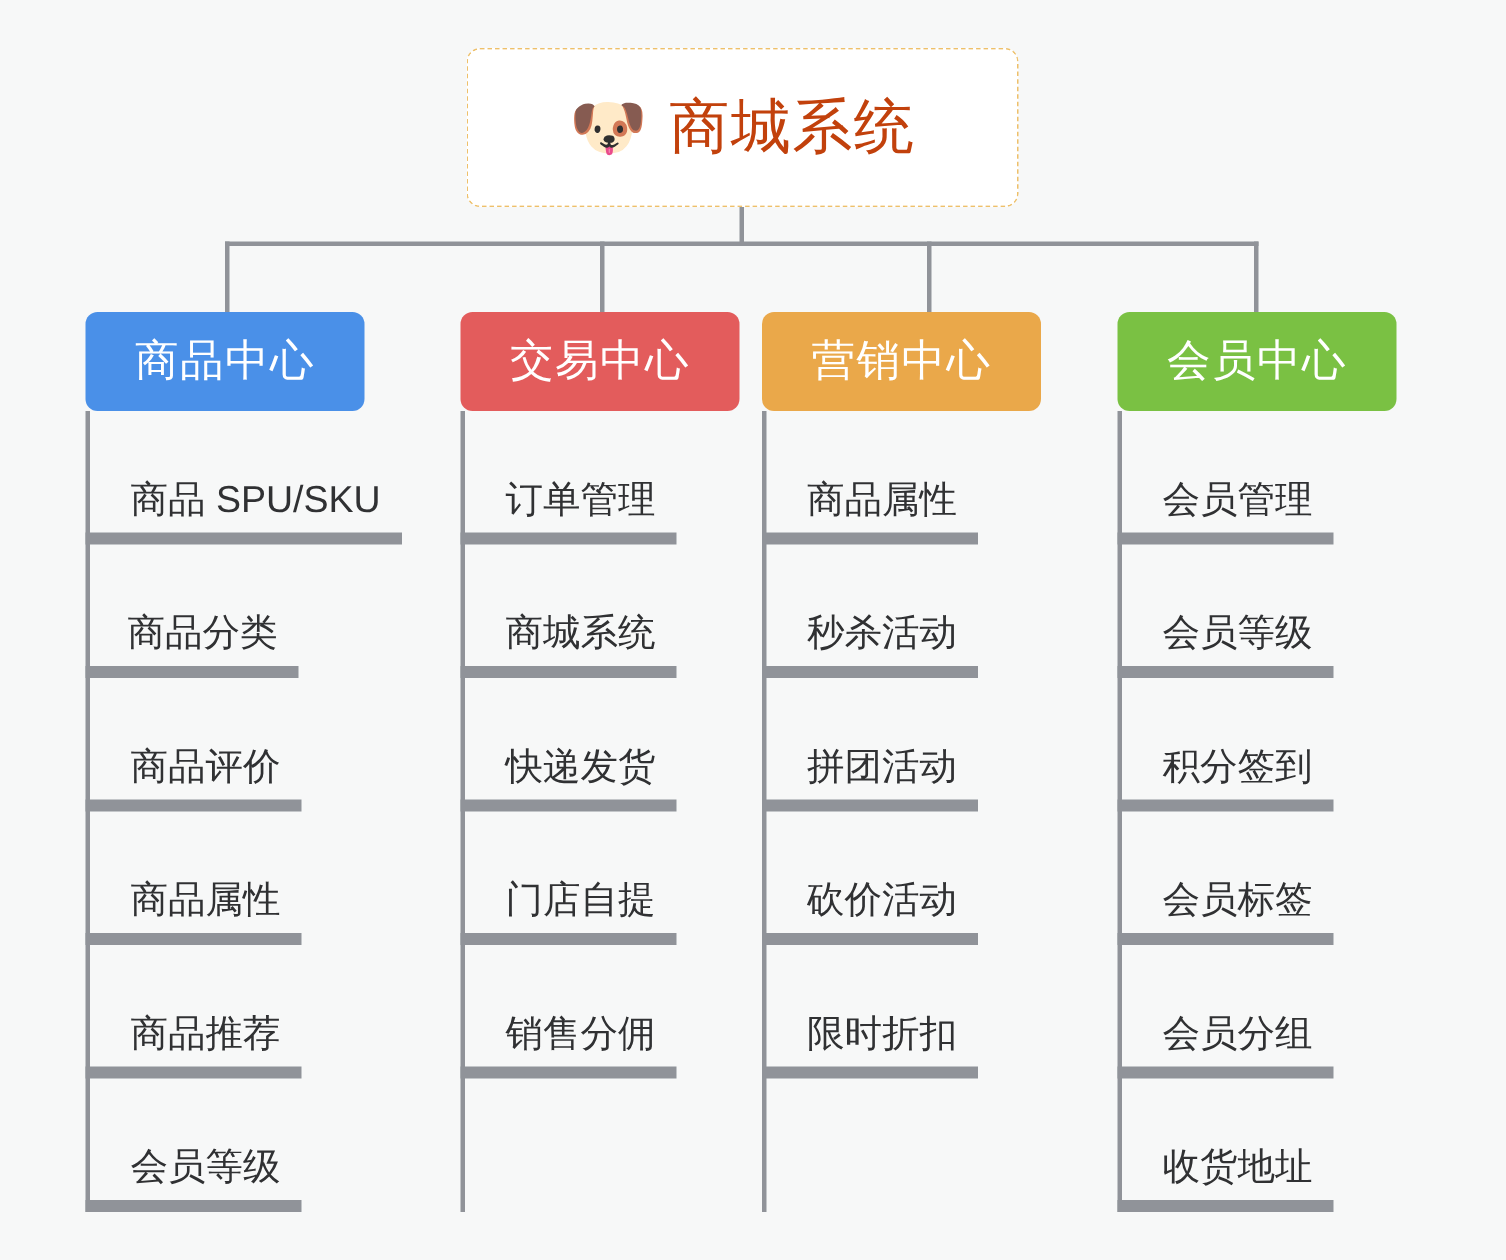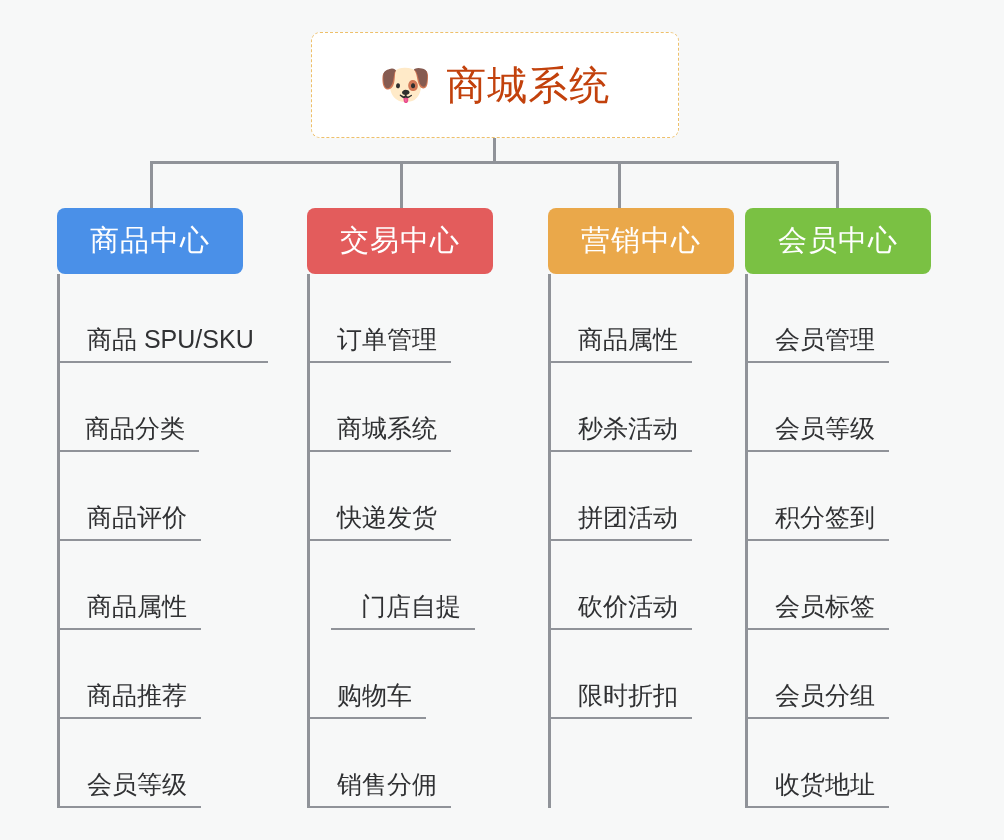--- a/index.html
+++ b/index.html
@@ -92,34 +92,34 @@
     position: relative;
     height: 89px;
     box-sizing: border-box;
     display: flex;
     align-items: flex-end;
   }
   .leaf-inner {
     position: relative;
     display: inline-block;
     padding: 0 14px 7px 30px;
-    border-bottom: 2px solid #22c55e;
+    border-bottom: 8px solid #22c55e;
   }
   .leaf-label {
     font-size: 25px;
     color: #303133;
     line-height: 1.15;
     white-space: nowrap;
     display: block;
   }
 
   
   #branch-0 { left: 57px;  width: 186px; }
   #branch-1 { left: 307px; width: 186px; }
-  #branch-2 { left: 548px; width: 186px; }
+  #branch-2 { left: 508px; width: 186px; }
   #branch-3 { left: 745px; width: 186px; }
 </style>
 </head>
 <body style="background: rgb(247, 248, 248);">
 
 <div id="mindmap">
 
   <div class="root-node" style="background: rgb(255, 255, 255); border-color: rgb(238, 192, 106);">
     <span class="root-emoji">🐶</span>
     <span class="root-title" style="color: #c2410c;">商城系统</span>
@@ -188,27 +188,22 @@
         <span class="leaf-inner" style="border-bottom-color: rgb(144, 147, 153);">
           <span class="leaf-label">商城系统</span>
         </span>
       </div>
       <div class="leaf">
         <span class="leaf-inner" style="border-bottom-color: rgb(144, 147, 153);">
           <span class="leaf-label">快递发货</span>
         </span>
       </div>
       <div class="leaf">
-        <span class="leaf-inner" style="border-bottom-color: rgb(144, 147, 153); margin-left: 24px;">
+        <span class="leaf-inner" style="border-bottom-color: rgb(144, 147, 153);">
           <span class="leaf-label">门店自提</span>
-        </span>
-      </div>
-      <div class="leaf">
-        <span class="leaf-inner" style="border-bottom-color: rgb(144, 147, 153);">
-          <span class="leaf-label">购物车</span>
         </span>
       </div>
       <div class="leaf">
         <span class="leaf-inner" style="border-bottom-color: rgb(144, 147, 153);">
           <span class="leaf-label">销售分佣</span>
         </span>
       </div>
     </div>
   </div>
 

